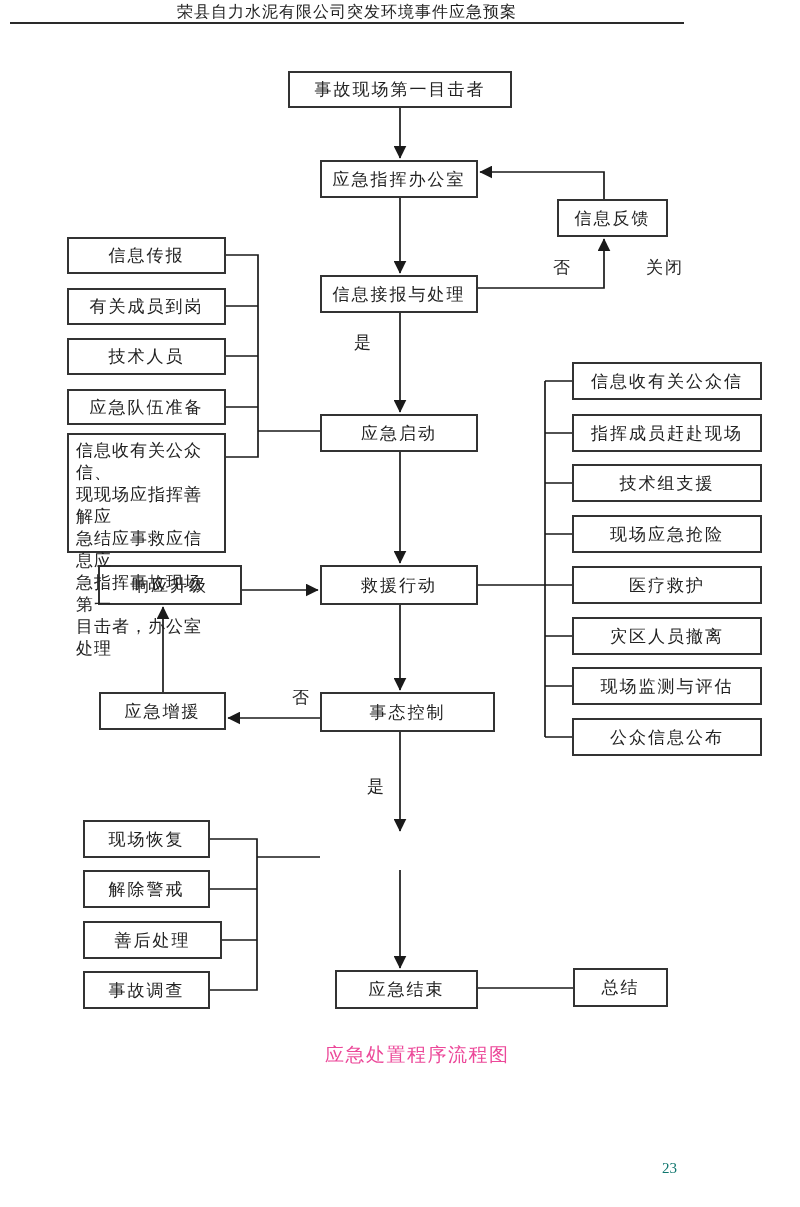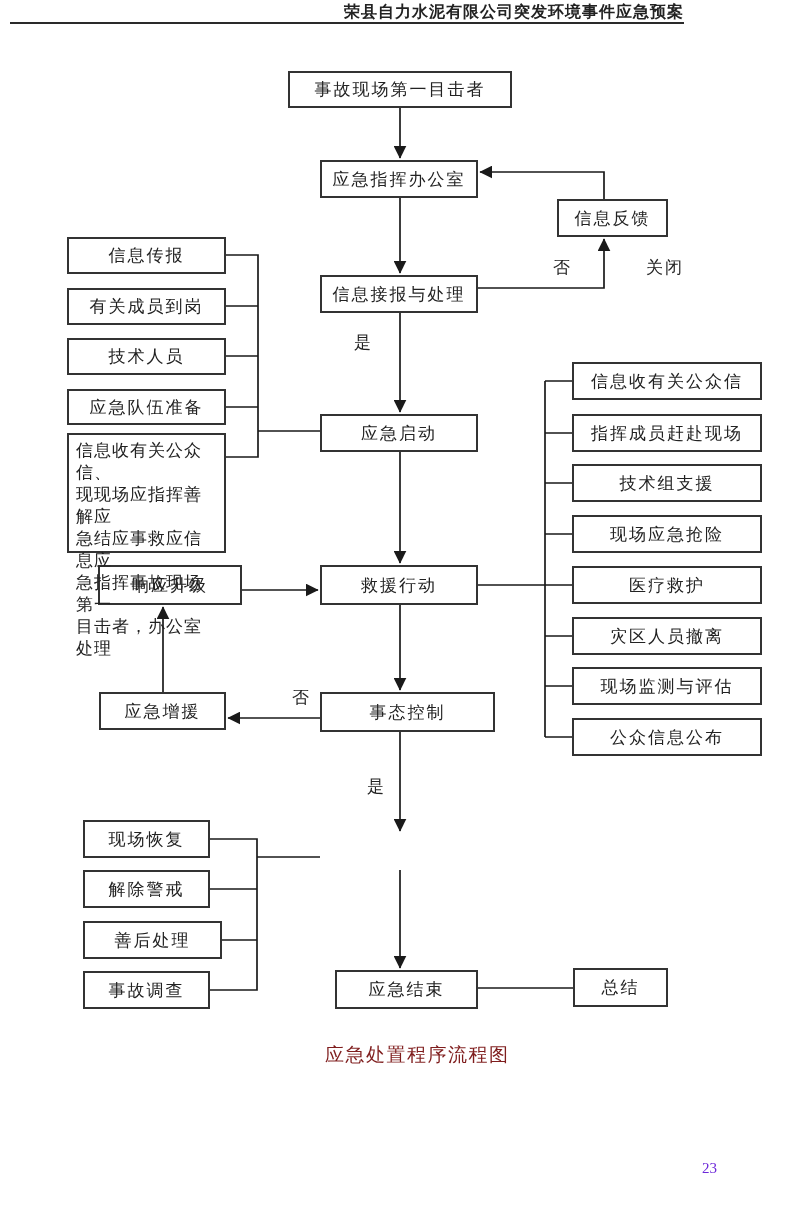--- a/index.html
+++ b/index.html
@@ -6,23 +6,22 @@
   .page{
     position:relative;
     width:800px;height:1207px;
     background:#ffffff;
     font-family:"Liberation Serif","DejaVu Serif",serif;
     color:#1a1a1a;
     overflow:hidden;
   }
   .header-title{
     position:absolute;left:10px;top:2px;width:674px;height:20px;
-    text-align:right;font-size:16px;letter-spacing:1px;color:#222;
+    text-align:center;font-size:16px;letter-spacing:1px;color:#222;
     white-space:nowrap;
-    font-weight:bold;
   }
   .header-rule{
     position:absolute;left:10px;top:22px;width:674px;height:2px;
     background:#2a2a2a;
   }
   .wires{position:absolute;left:0;top:0;z-index:1;}
   .node{
     position:absolute;z-index:2;box-sizing:border-box;
     border:2px solid #333;background:#fff;
     display:flex;align-items:center;justify-content:center;
@@ -34,25 +33,25 @@
     padding:5px 5px 3px 7px;
     font-size:17px;line-height:22px;letter-spacing:1px;
     white-space:pre-line;text-align:left;
   }
   .branch-label{
     position:absolute;z-index:2;font-size:17px;color:#222;
     letter-spacing:2px;white-space:nowrap;
   }
   .caption{
     position:absolute;left:325px;top:1042px;z-index:2;
-    font-size:19px;letter-spacing:1.5px;color:#7f1d1d;white-space:nowrap;
+    font-size:19px;letter-spacing:1.5px;color:#ec4899;white-space:nowrap;
   }
   .page-number{
     position:absolute;left:662px;top:1160px;z-index:2;
-    font-size:15px;color:#6d28d9;margin-left:40px;
+    font-size:15px;color:#0f766e;
   }
 </style>
 </head>
 <body>
 
 <div class="page">
 
   <div class="header-title">荣县自力水泥有限公司突发环境事件应急预案</div>
   <div class="header-rule"></div>
 

